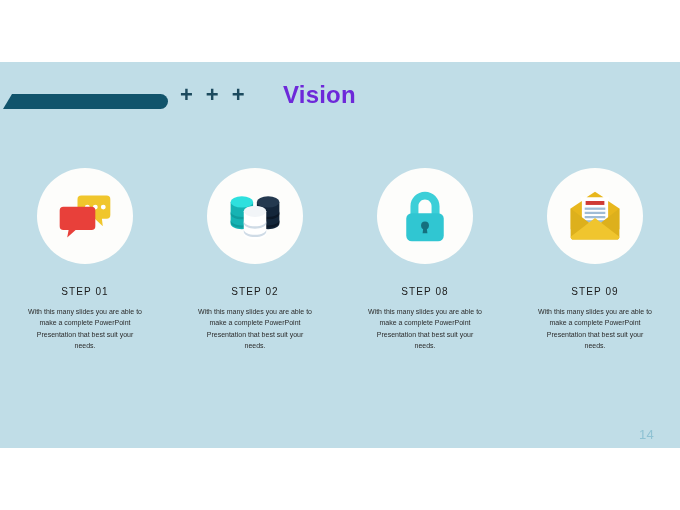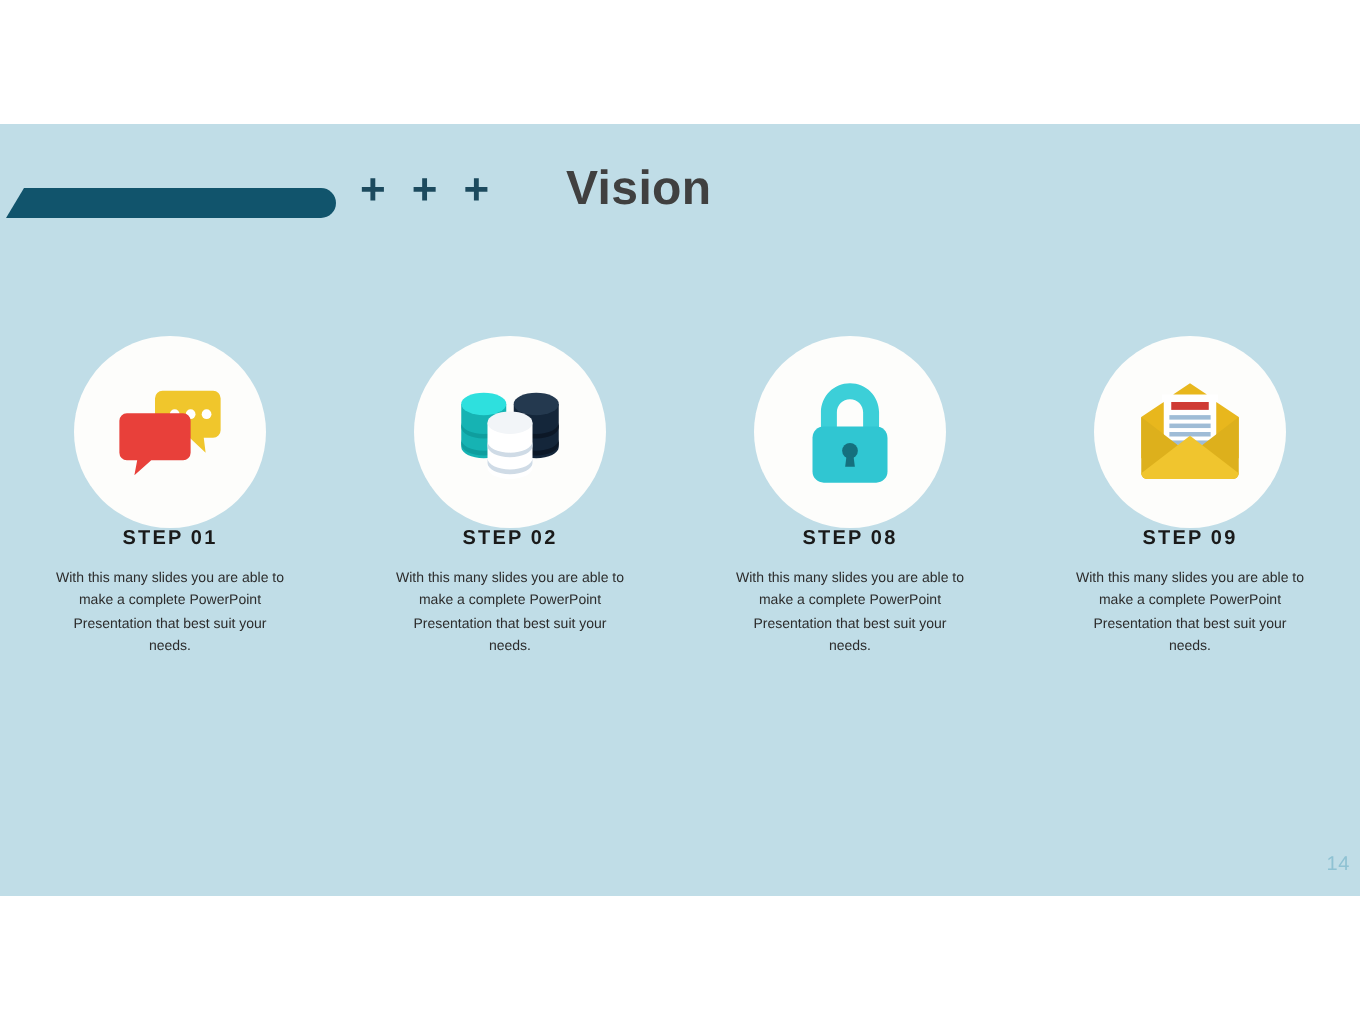--- a/index.html
+++ b/index.html
@@ -66,21 +66,21 @@
     color: #1c4a5e;
     line-height: 1;
     font-family: "Liberation Sans", sans-serif;
   }
   #header-title {
     position: absolute;
     left: 283px;
     top: -9px;
     font-size: 24px;
     font-weight: 700;
-    color: #404040;
+    color: #6d28d9;
     letter-spacing: 0.2px;
     line-height: 1.2;
     white-space: nowrap;
   }
 
   
   #steps-row {
     position: absolute;
     left: 0;
     top: 106px;
@@ -102,42 +102,43 @@
     align-items: center;
     justify-content: center;
     box-sizing: border-box;
   }
   .step-icon {
     width: 60px;
     height: 60px;
     display: block;
   }
   .step-title {
+    margin-top: 22px;
     font-size: 10px;
-    font-weight: 700;
+    font-weight: 400;
     color: #1a1a1a;
     letter-spacing: 1.1px;
     text-align: center;
     line-height: 1.2;
   }
   .step-body {
     margin-top: 8px;
     width: 116px;
     font-size: 7px;
     line-height: 1.62;
     color: #2b2b2b;
     text-align: center;
   }
 
   
   #page-number {
     position: absolute;
-    right: 5px;
+    right: 26px;
     top: 365px;
-    font-size: 10px;
+    font-size: 13px;
     color: #8fc2d3;
     letter-spacing: 0.3px;
   }
 </style>
 </head>
 <body>
 
 <div id="slide-root">
 
   <div id="slide-surface">

